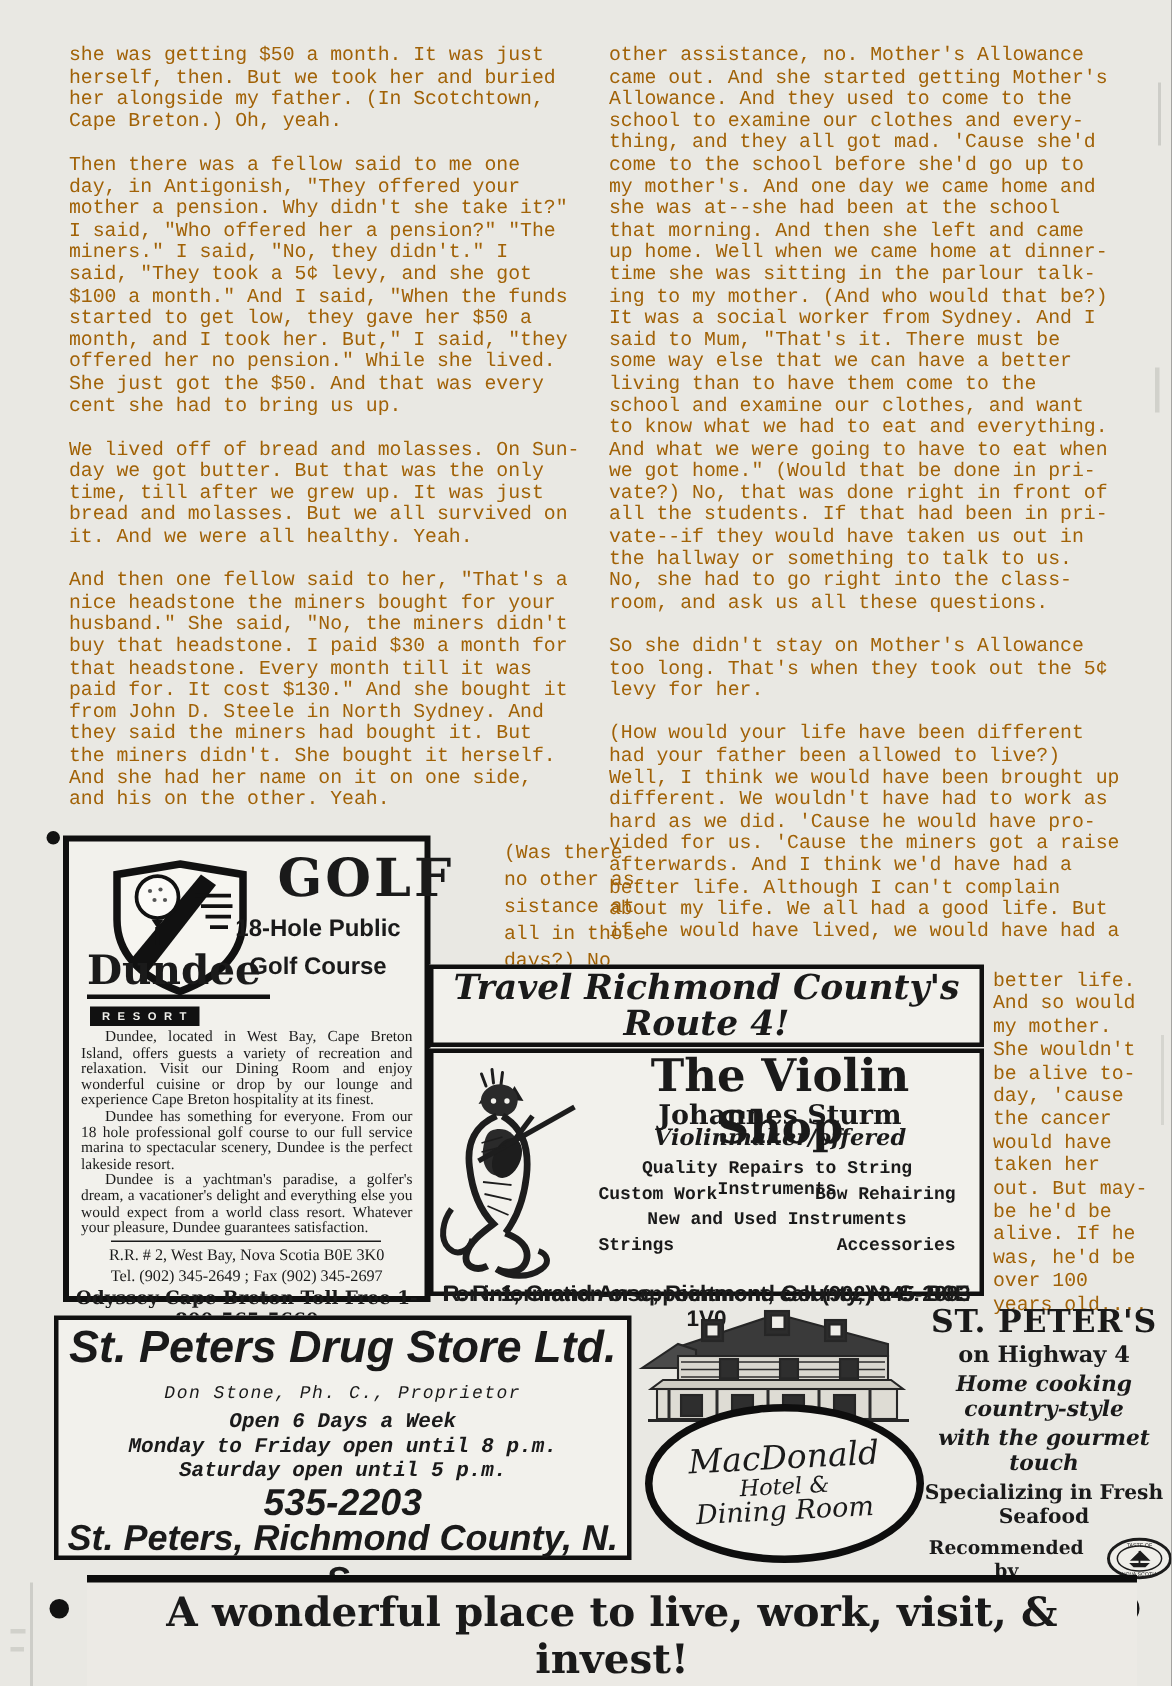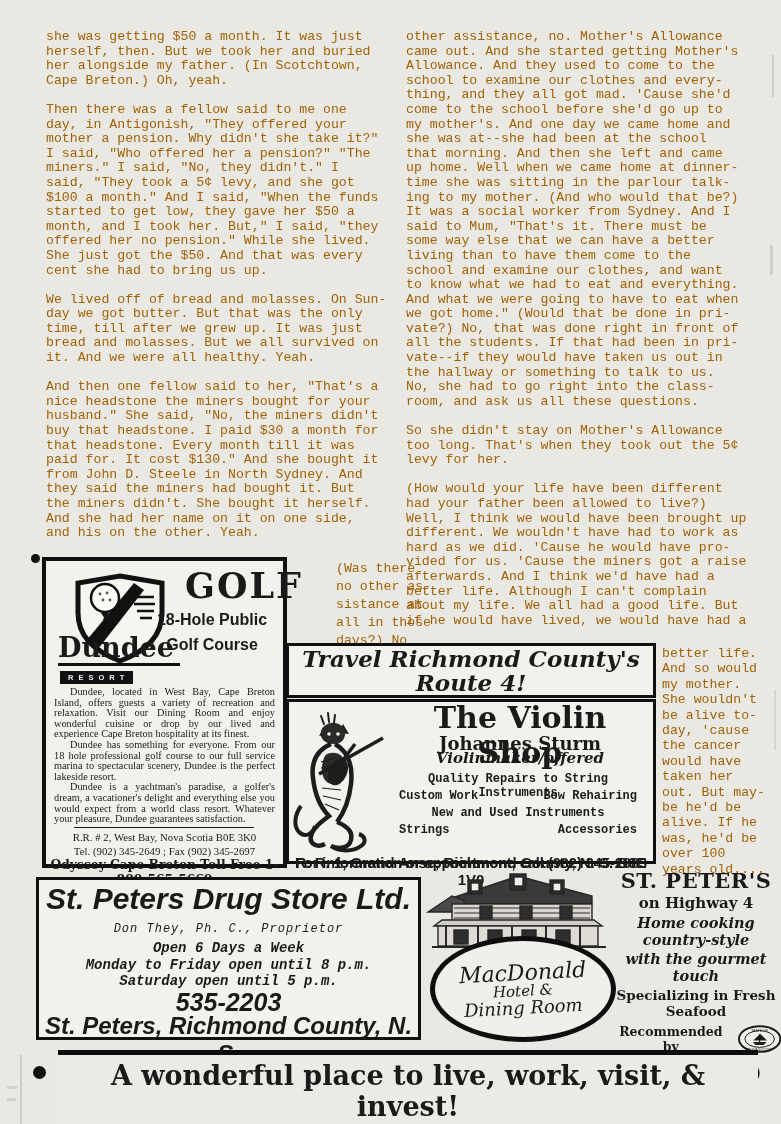--- a/index.html
+++ b/index.html
@@ -241,21 +241,21 @@
           <circle cx="36" cy="27" r="1.4" fill="#555"></circle>
         <path d="M27 40 L35 40 L31 46 Z" fill="#111"></path>
         <rect x="29.5" y="45" width="3" height="12" fill="#111"></rect>
       </svg>
       <div class="g-head">GOLF</div>
       <div class="g-sub g-sub1">18-Hole Public</div>
       <div class="g-sub g-sub2">Golf Course</div>
       <div class="g-brand">Dundee</div>
       <div class="g-resort">RESORT</div>
       <div class="g-body">
-        <p>Dundee, located in West Bay, Cape Breton Island, offers guests a variety of recreation and relaxation. Visit our Dining Room and enjoy wonderful cuisine or drop by our lived and experience Cape Breton hospitality at its finest.</p>
+        <p>Dundee, located in West Bay, Cape Breton Island, offers guests a variety of recreation and relaxation. Visit our Dining Room and enjoy wonderful cuisine or drop by our lounge and experience Cape Breton hospitality at its finest.</p>
         <p>Dundee has something for everyone. From our 18 hole professional golf course to our full service marina to spectacular scenery, Dundee is the perfect lakeside resort.</p>
         <p>Dundee is a yachtman's paradise, a golfer's dream, a vacationer's delight and everything else you would expect from a world class resort. Whatever your pleasure, Dundee guarantees satisfaction.</p>
       </div>
       <div class="g-div"></div>
       <div class="g-addr">
         <div>R.R. # 2, West Bay, Nova Scotia B0E 3K0</div>
         <div>Tel. (902) 345-2649 ; Fax (902) 345-2697</div>
       </div>
       <div class="g-toll">Odyssey Cape Breton Toll Free 1-800-565-5660</div>
     </div>
@@ -310,21 +310,21 @@
         <span>Accessories</span>
       </div>
       <div class="v-sans v-contact">For information or appointment, call (902) 345-2883</div>
       <div class="v-sans v-address">R. R. 1, Grand Anse, Richmond County, N. S. B0E 1V0</div>
     </div>
   </div>
 
   <div id="drug-ad" class="adbox">
     <div class="inner">
       <div class="d-item d-title">St. Peters Drug Store Ltd.</div>
-      <div class="d-item d-prop">Don They, Ph. C., Proprietor</div>
+      <div class="d-item d-prop">Don Stone, Ph. C., Proprietor</div>
       <div class="d-item d-hours d-h1">Open 6 Days a Week</div>
       <div class="d-item d-hours d-h2">Monday to Friday open until 8 p.m.</div>
       <div class="d-item d-hours d-h3">Saturday open until 5 p.m.</div>
       <div class="d-item d-phone">535-2203</div>
       <div class="d-item d-loc">St. Peters, Richmond County, N. S.</div>
     </div>
   </div>
 
   <div id="hotel-ad">
     <svg class="h-house" width="188" height="80" viewBox="0 0 188 80">

